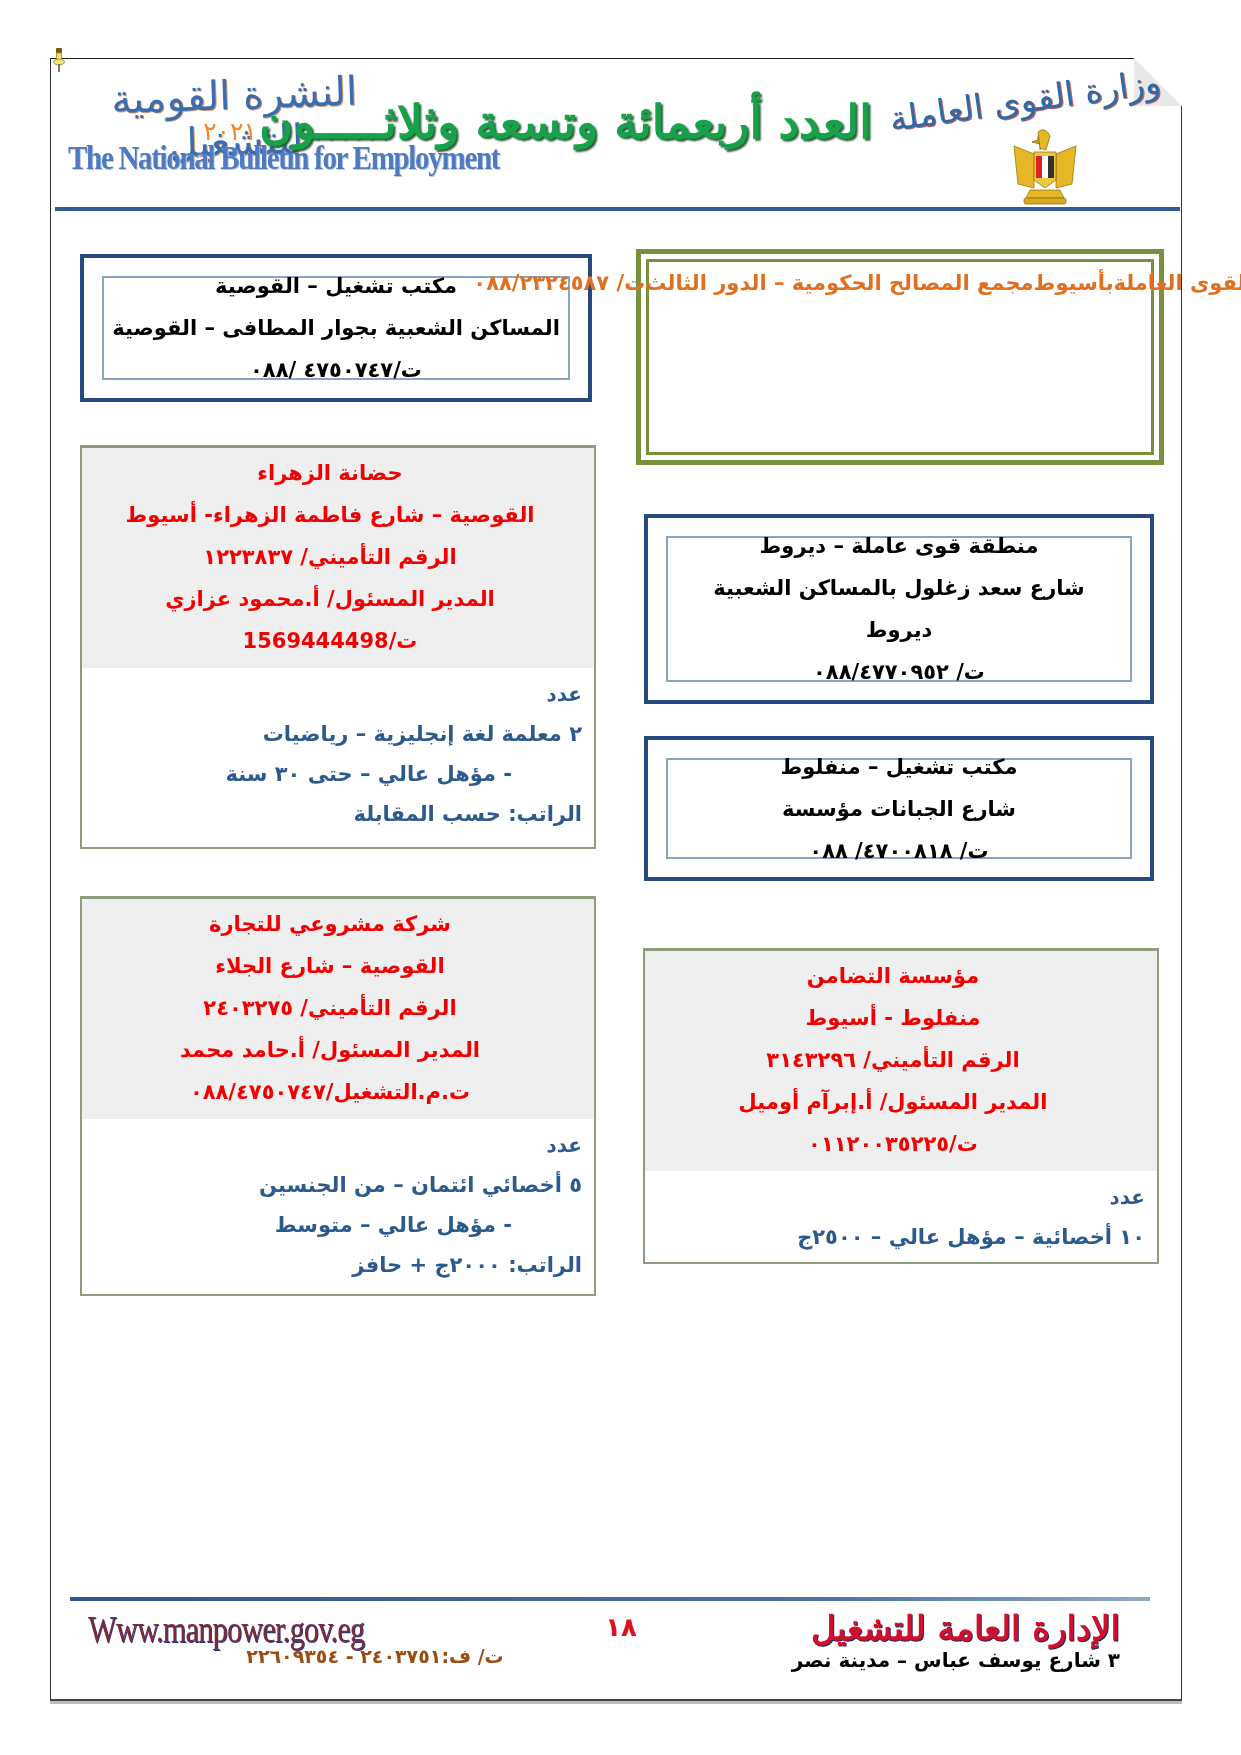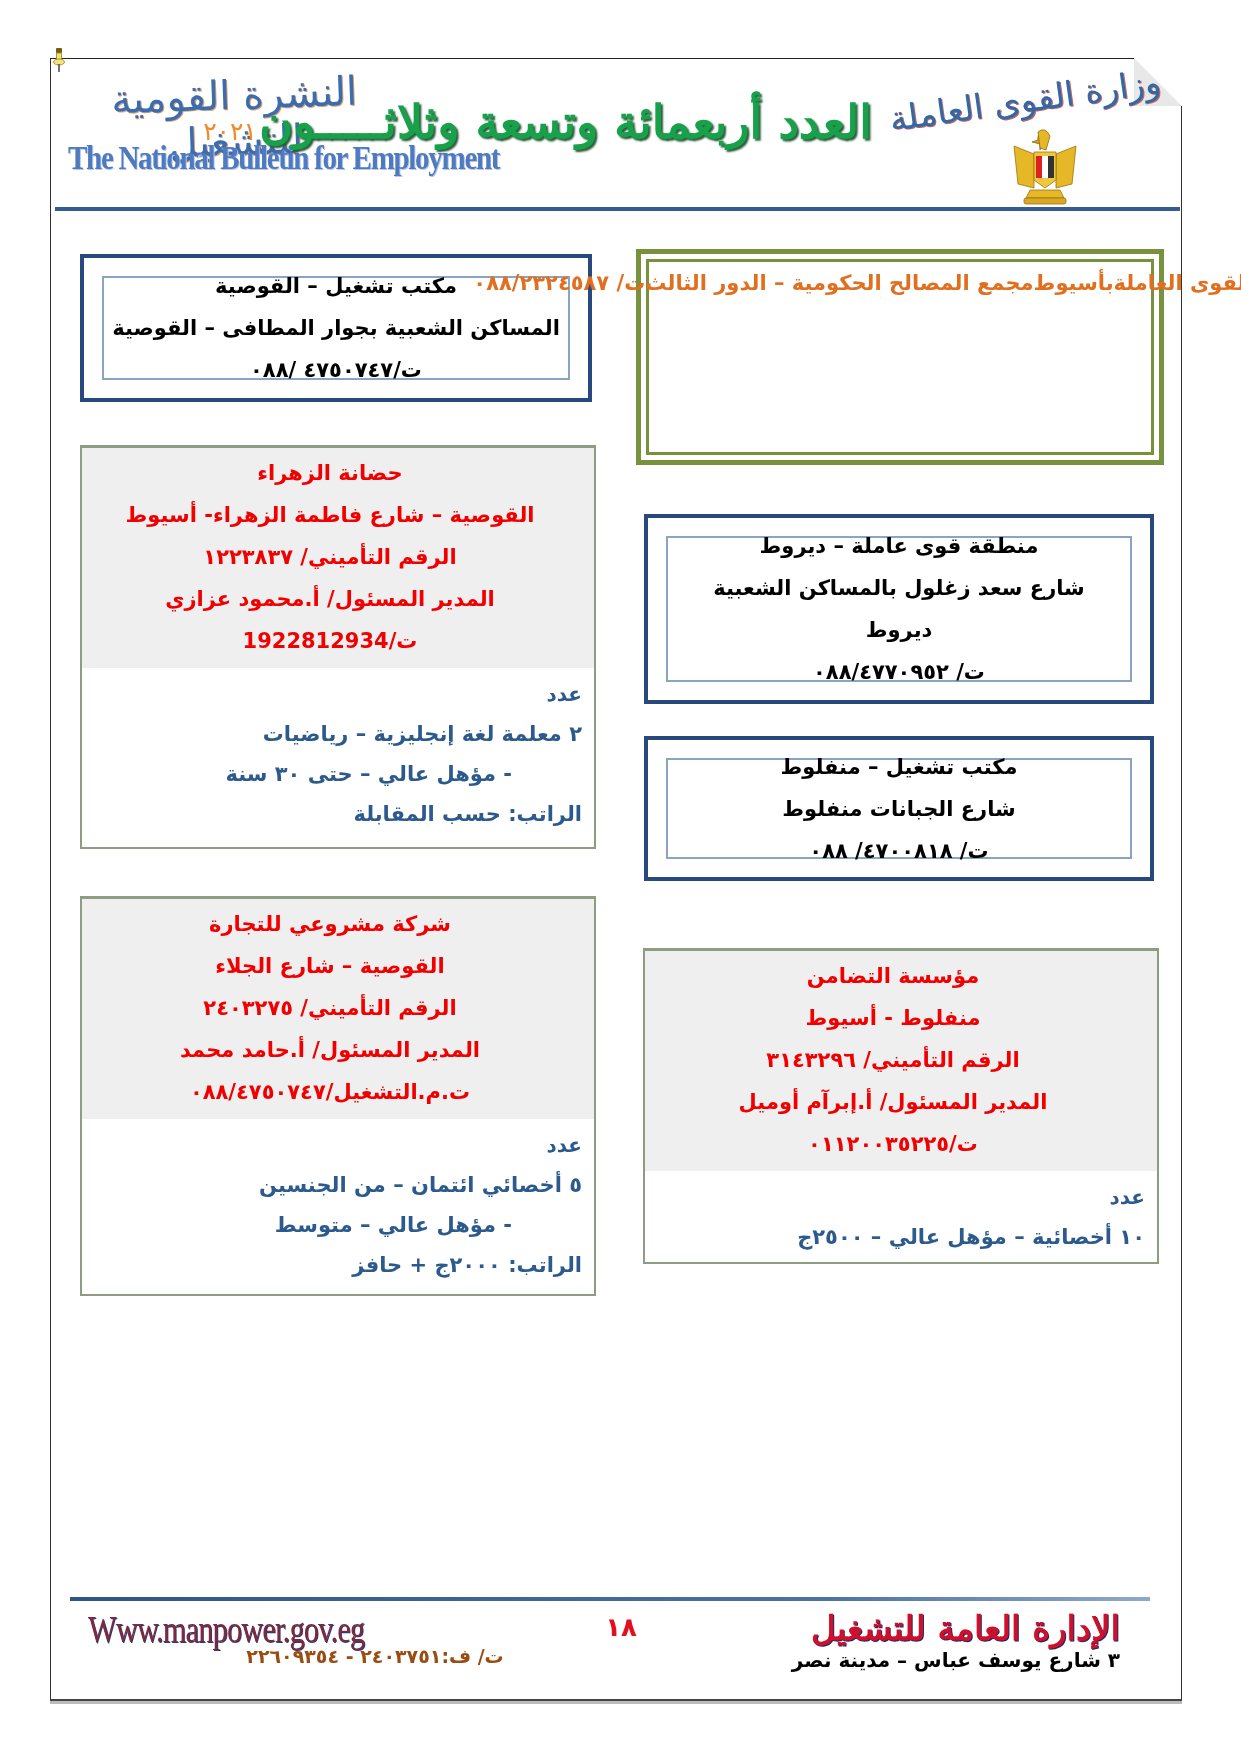--- a/index.html
+++ b/index.html
@@ -117,21 +117,21 @@
     <div class="line">ت/ ٠٨٨/٢٣٢٤٥٨٧</div>
   </div>
 </div>
 
 <div class="company" style="left:80px; top:445px; width:516px; height:404px;">
   <div class="top">
     <div class="line">حضانة الزهراء</div>
     <div class="line">القوصية – شارع فاطمة الزهراء- أسيوط</div>
     <div class="line">الرقم التأميني/ ١٢٢٣٨٣٧</div>
     <div class="line">المدير المسئول/ أ.محمود عزازي</div>
-    <div class="line">ت/1922812934</div>
+    <div class="line">ت/1569444498</div>
   </div>
   <div class="bottom">
     <div class="line count-label">عدد</div>
     <div class="line">٢   معلمة لغة إنجليزية – رياضيات</div>
     <div class="line indent3">- مؤهل عالي – حتى ٣٠ سنة</div>
     <div class="line">الراتب: حسب المقابلة</div>
   </div>
 </div>
 
 <div class="box box-blue" style="left:644px; top:514px; width:510px; height:190px;">
@@ -139,21 +139,21 @@
     <div class="line">منطقة قوى عاملة – ديروط</div>
     <div class="line">شارع سعد زغلول بالمساكن الشعبية</div>
     <div class="line">ديروط</div>
     <div class="line">ت/ ٠٨٨/٤٧٧٠٩٥٢</div>
   </div>
 </div>
 
 <div class="box box-blue" style="left:644px; top:736px; width:510px; height:145px;">
   <div class="inner">
     <div class="line">مكتب تشغيل – منفلوط</div>
-    <div class="line">شارع الجبانات منفلوط</div>
+    <div class="line">شارع الجبانات مؤسسة</div>
     <div class="line">ت/ ٤٧٠٠٨١٨/ ٠٨٨</div>
   </div>
 </div>
 
 <div class="company" style="left:80px; top:896px; width:516px; height:400px;">
   <div class="top">
     <div class="line">شركة مشروعي للتجارة</div>
     <div class="line">القوصية – شارع الجلاء</div>
     <div class="line">الرقم التأميني/ ٢٤٠٣٢٧٥</div>
     <div class="line">المدير المسئول/ أ.حامد محمد</div>

